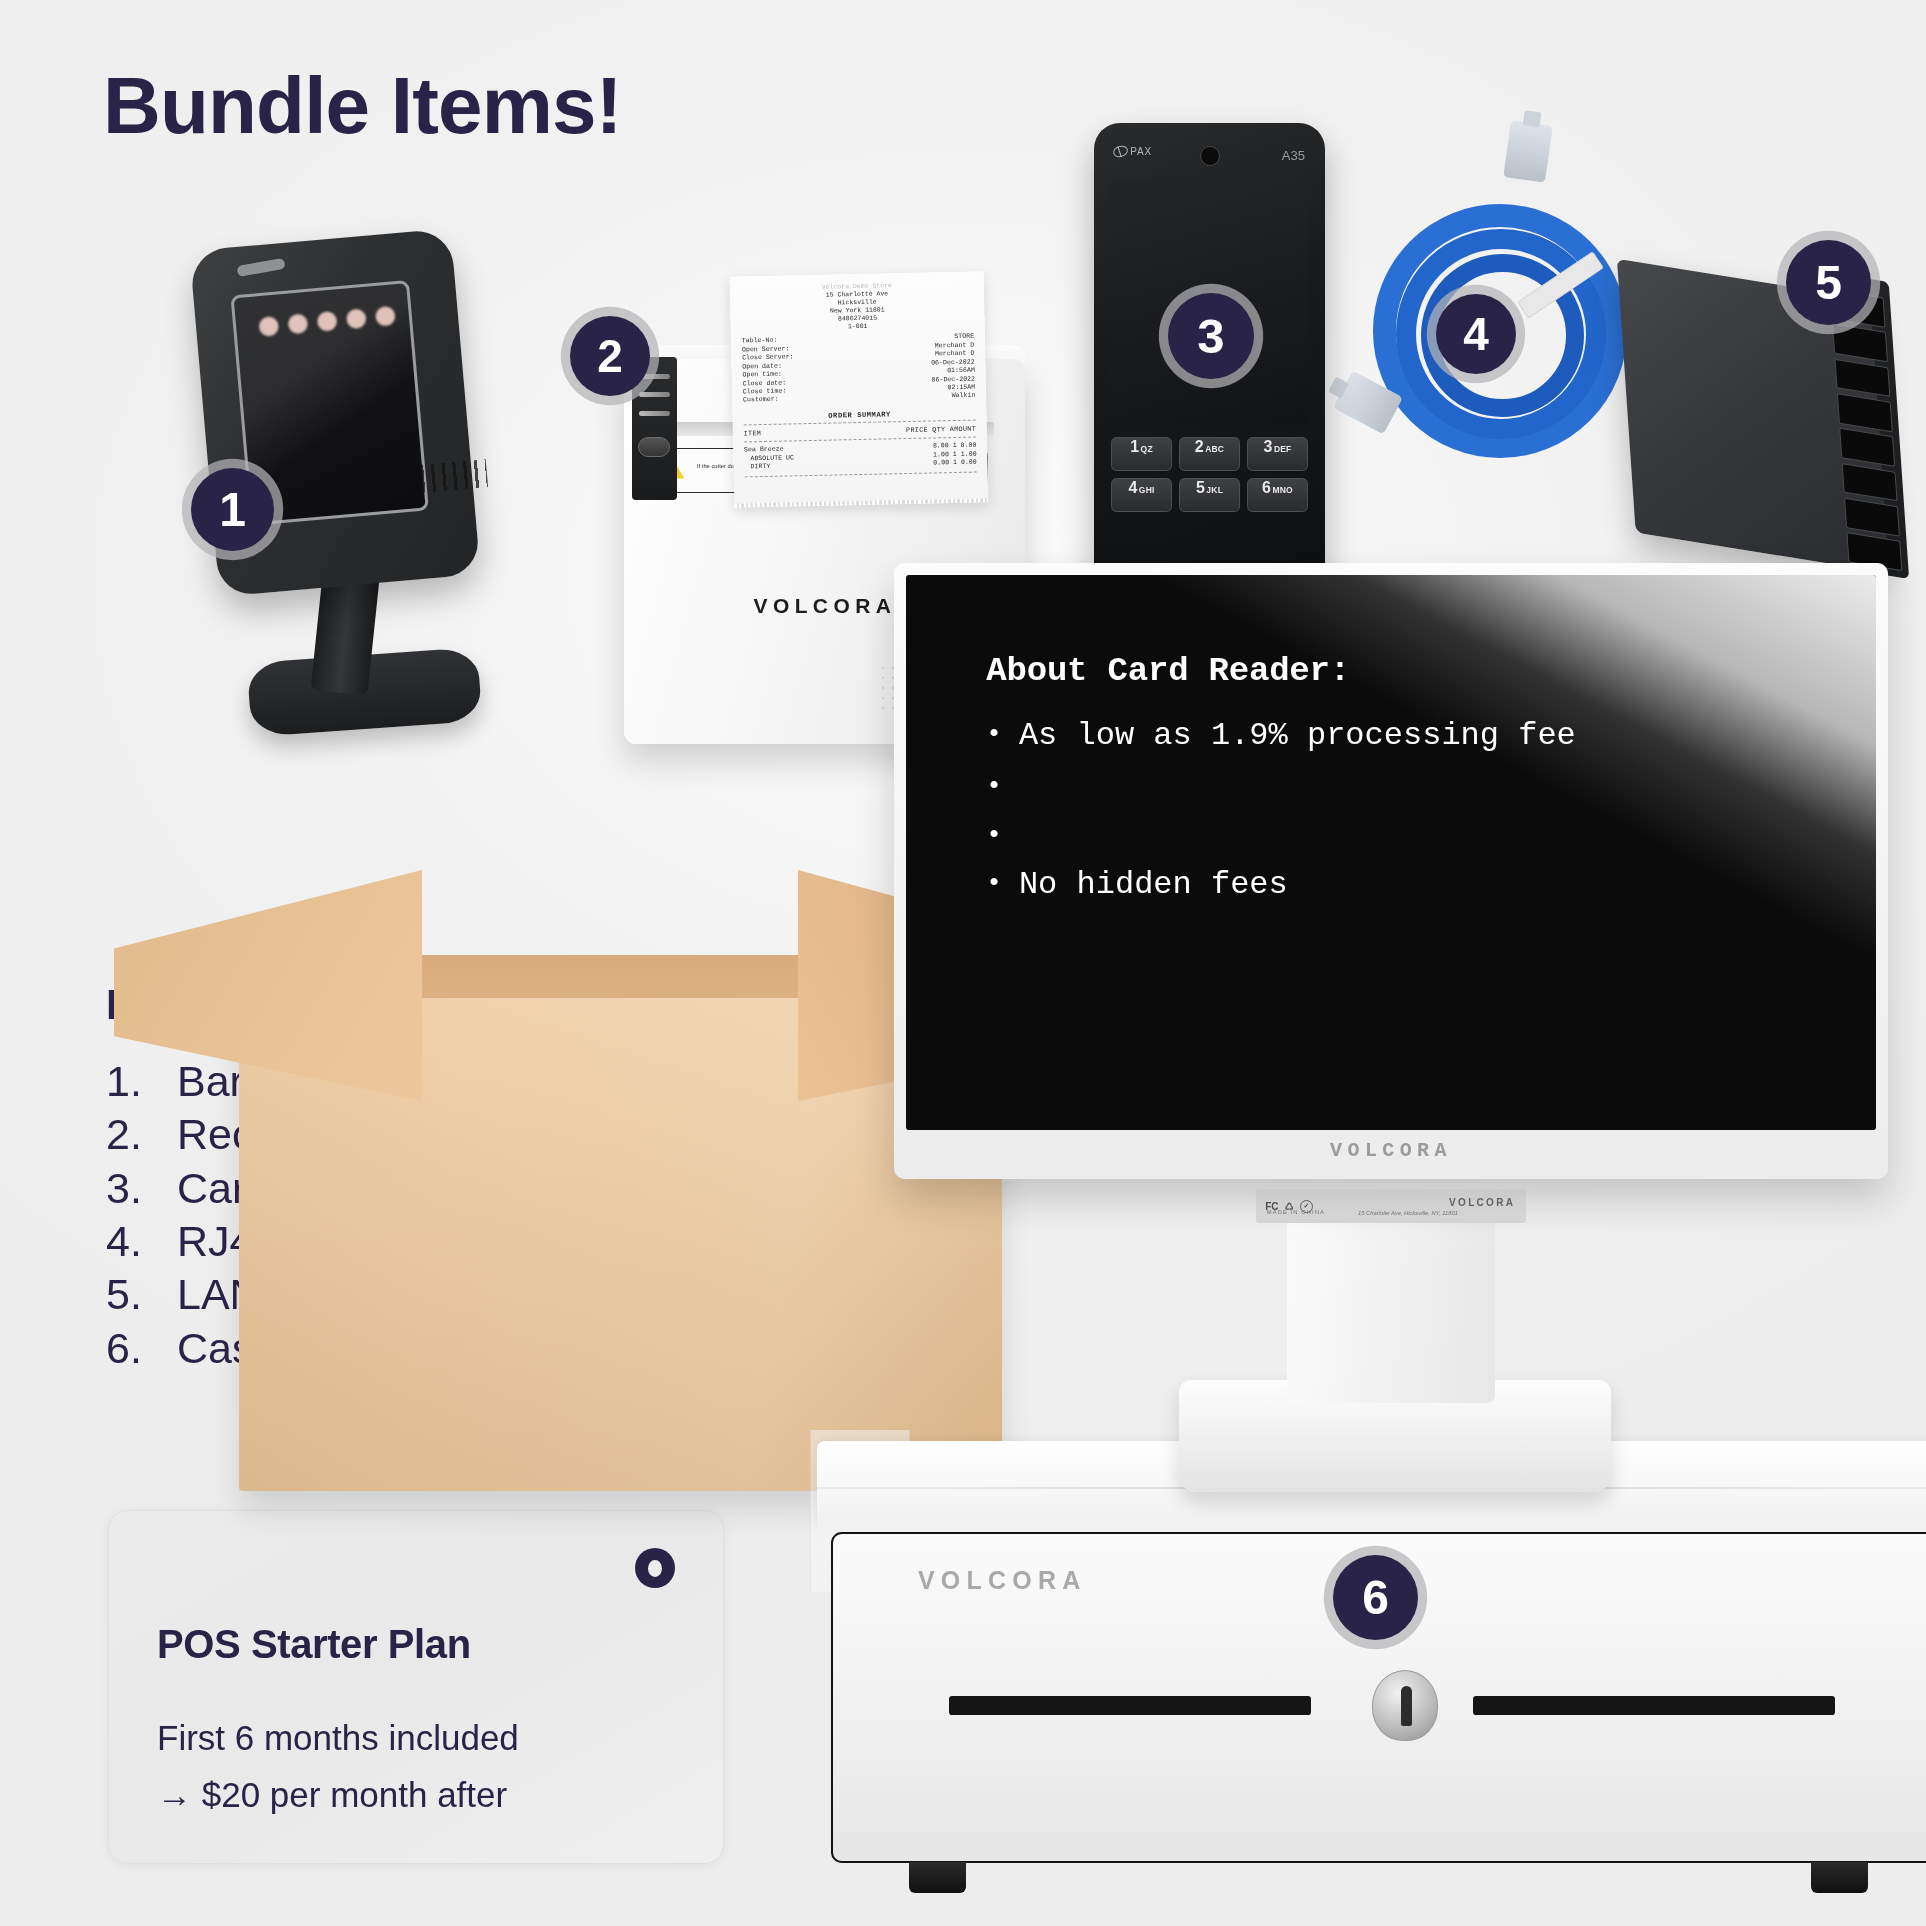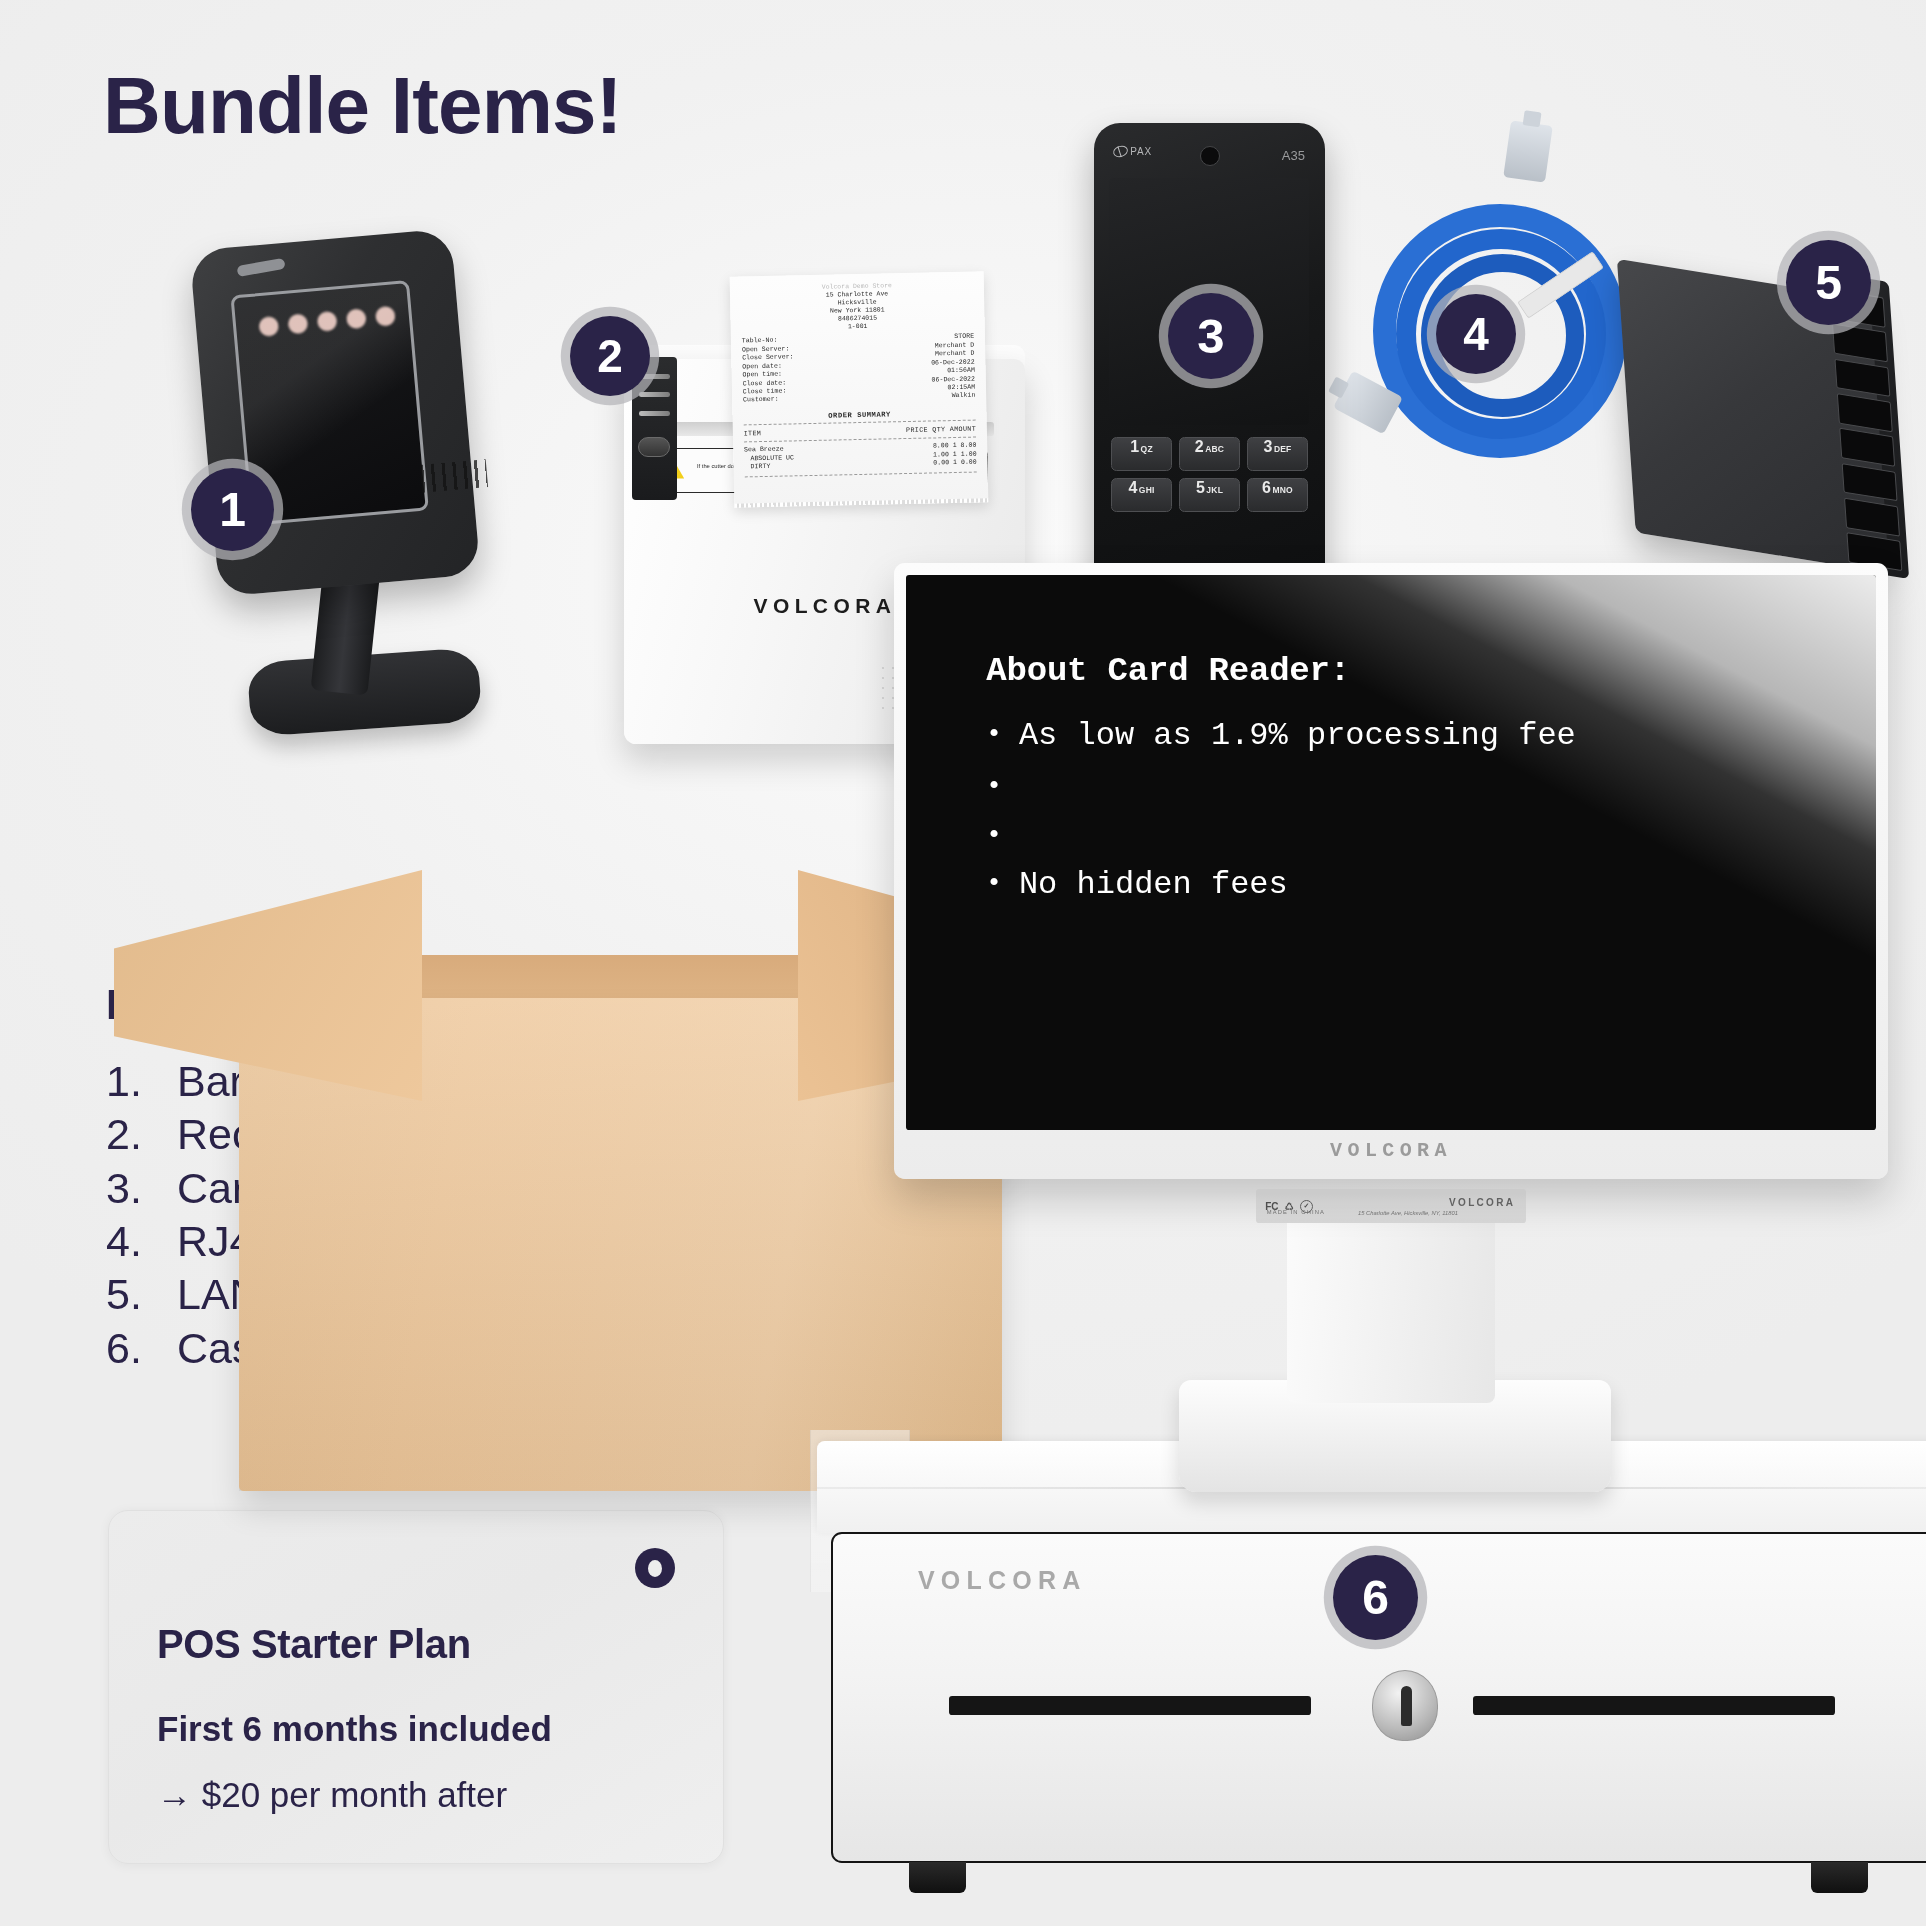--- a/index.html
+++ b/index.html
@@ -39,21 +39,21 @@
     color:#2a2348;
   }
   .plan-dot{
     position:absolute; right:48px; top:37px; width:40px; height:40px;
     border-radius:50%; background:#2a2348;
     display:flex; align-items:center; justify-content:center;
   }
   .plan-dot i{ width:14px; height:17px; border-radius:50%; background:#ededed; display:block;}
   .plan-title{ position:absolute; left:48px; top:111px; font-size:40px; font-weight:bold; letter-spacing:-0.4px;}
   .plan-line{ position:absolute; left:48px; font-size:35px; font-weight:400; white-space:nowrap;}
-  .plan-l1{ top:198px;font-weight:bold; }
+  .plan-l1{ top:207px; }
   .plan-l2{ top:264px; }
 
   
   .badge{
     position:absolute; border-radius:50%;
     background:#2a2348; color:#fff; font-weight:600;
     display:flex; align-items:center; justify-content:center;
     box-shadow:0 0 0 9.2px rgba(180,180,185,.72);
     z-index:60;
   }

